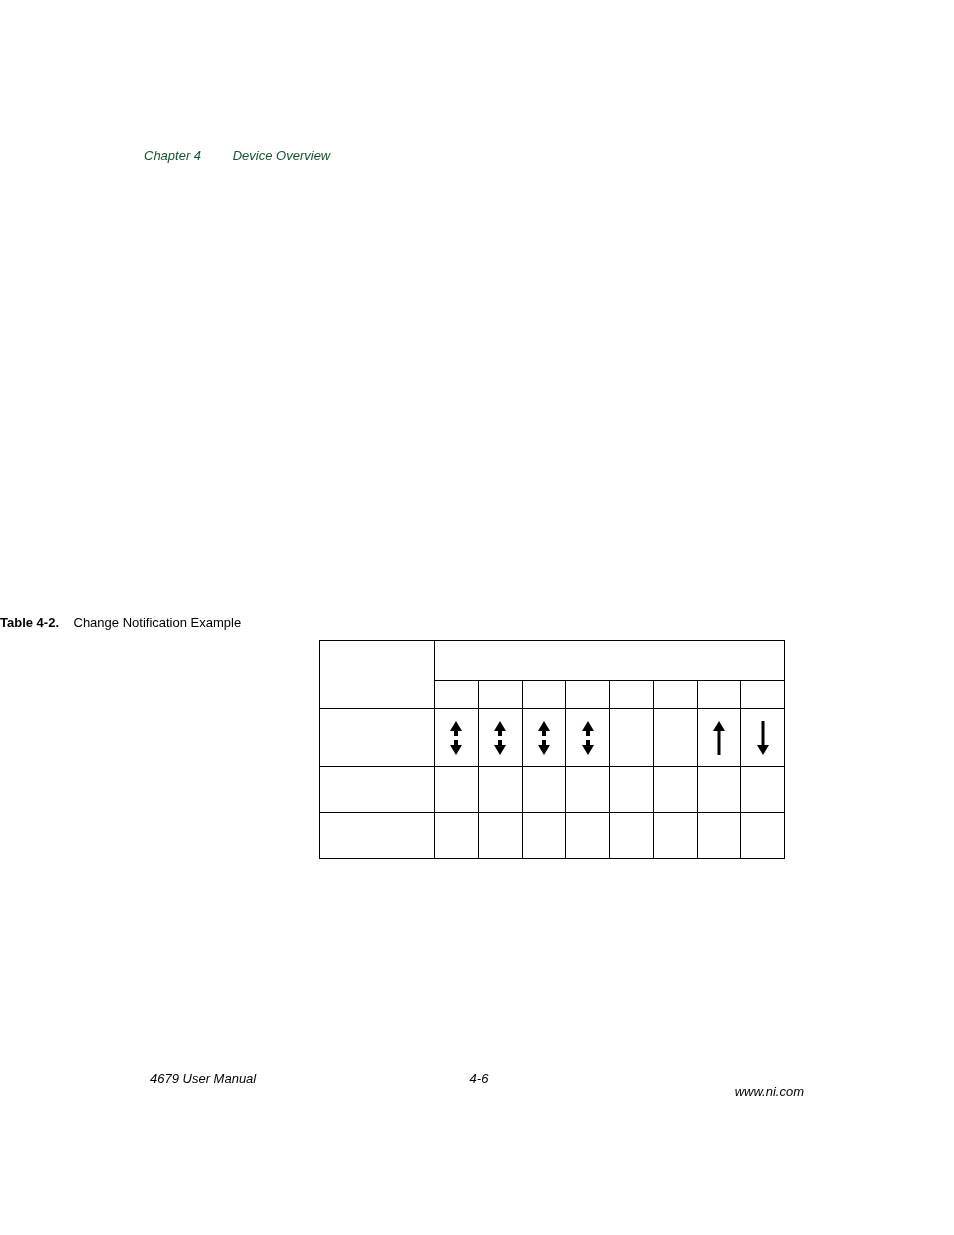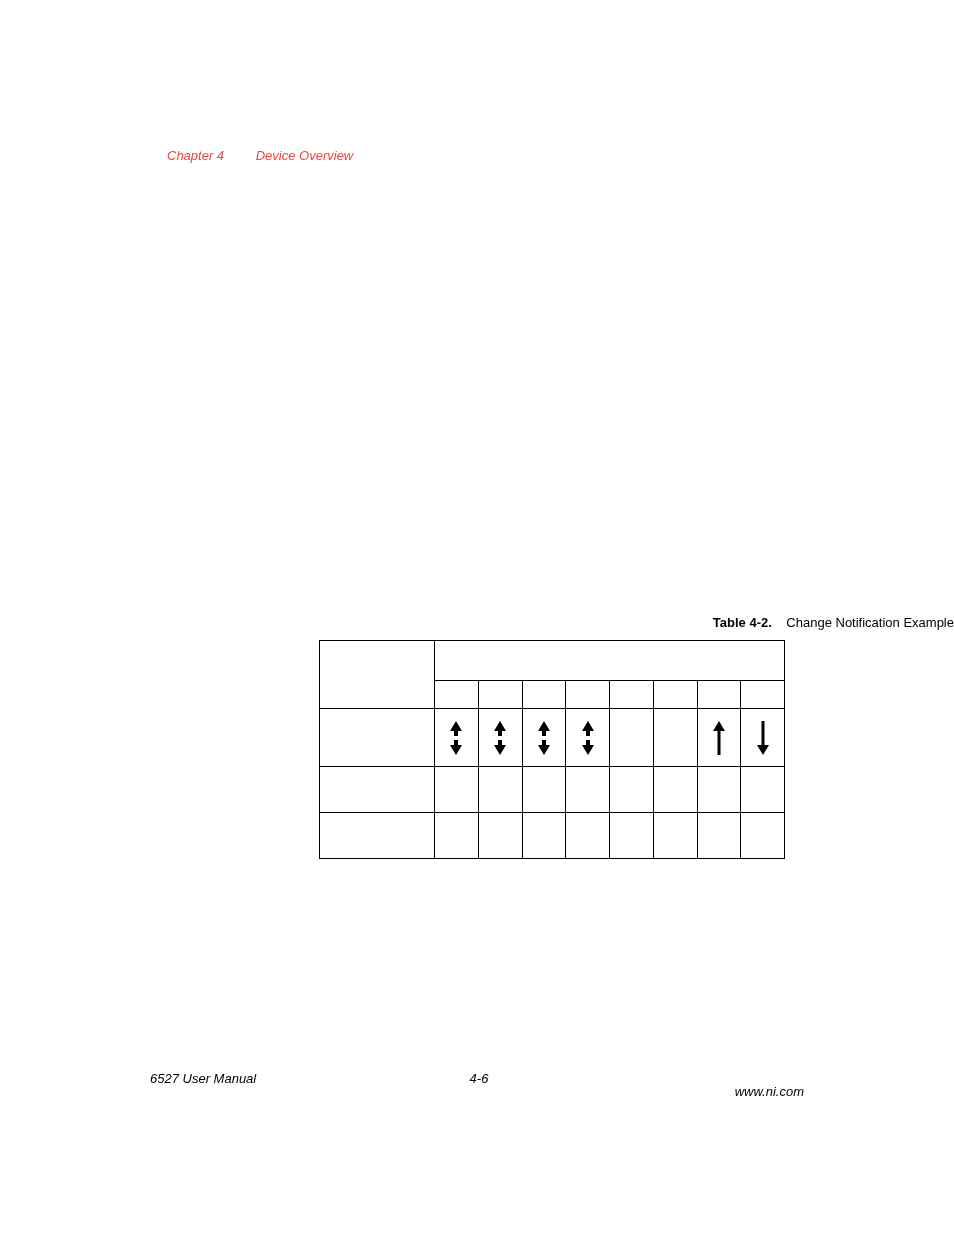--- a/index.html
+++ b/index.html
@@ -10,37 +10,37 @@
     font-family: "Times New Roman", Times, serif;
     color: #000;
   }
   .page {
     position: relative;
     width: 954px;
     height: 1235px;
   }
   .header {
     position: absolute;
-    left: 167px;
+    left: 144px;
     top: 148px;
     font-family: Arial, Helvetica, sans-serif;
     font-style: italic;
     font-size: 13px;
-    color: #ef4444;
+    color: #14532d;
   }
   .header .ch {
     display: inline-block;
     margin-right: 28px;
   }
   .caption {
     position: absolute;
     left: 0;
     right: 0;
     top: 615px;
-    text-align: right;
+    text-align: left;
     font-family: Arial, Helvetica, sans-serif;
     font-size: 13px;
   }
   .caption .bold {
     font-weight: bold;
   }
   .table-wrap {
     position: absolute;
     left: 319px;
     top: 640px;
@@ -186,17 +186,17 @@
         <td></td>
         <td></td>
         <td></td>
       </tr>
     </tbody>
       </table>
   </div>
 
   <div class="footer">
     <span class="center">4-6</span>
-    <span class="left">6527 User Manual</span>
+    <span class="left">4679 User Manual</span>
     <span class="right">www.ni.com</span>
   </div>
 
 </div>
 
 </body></html>

